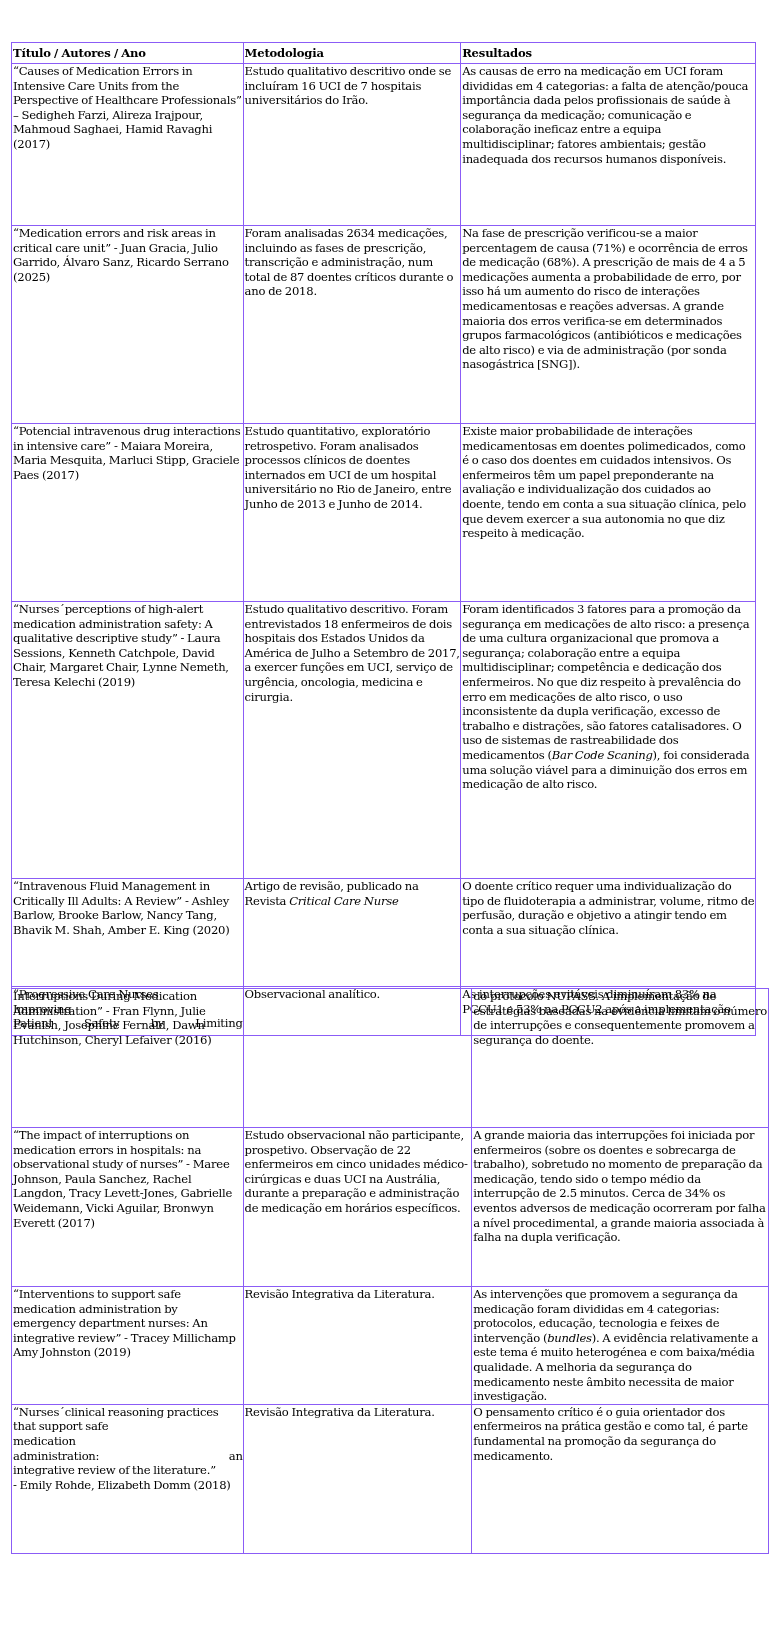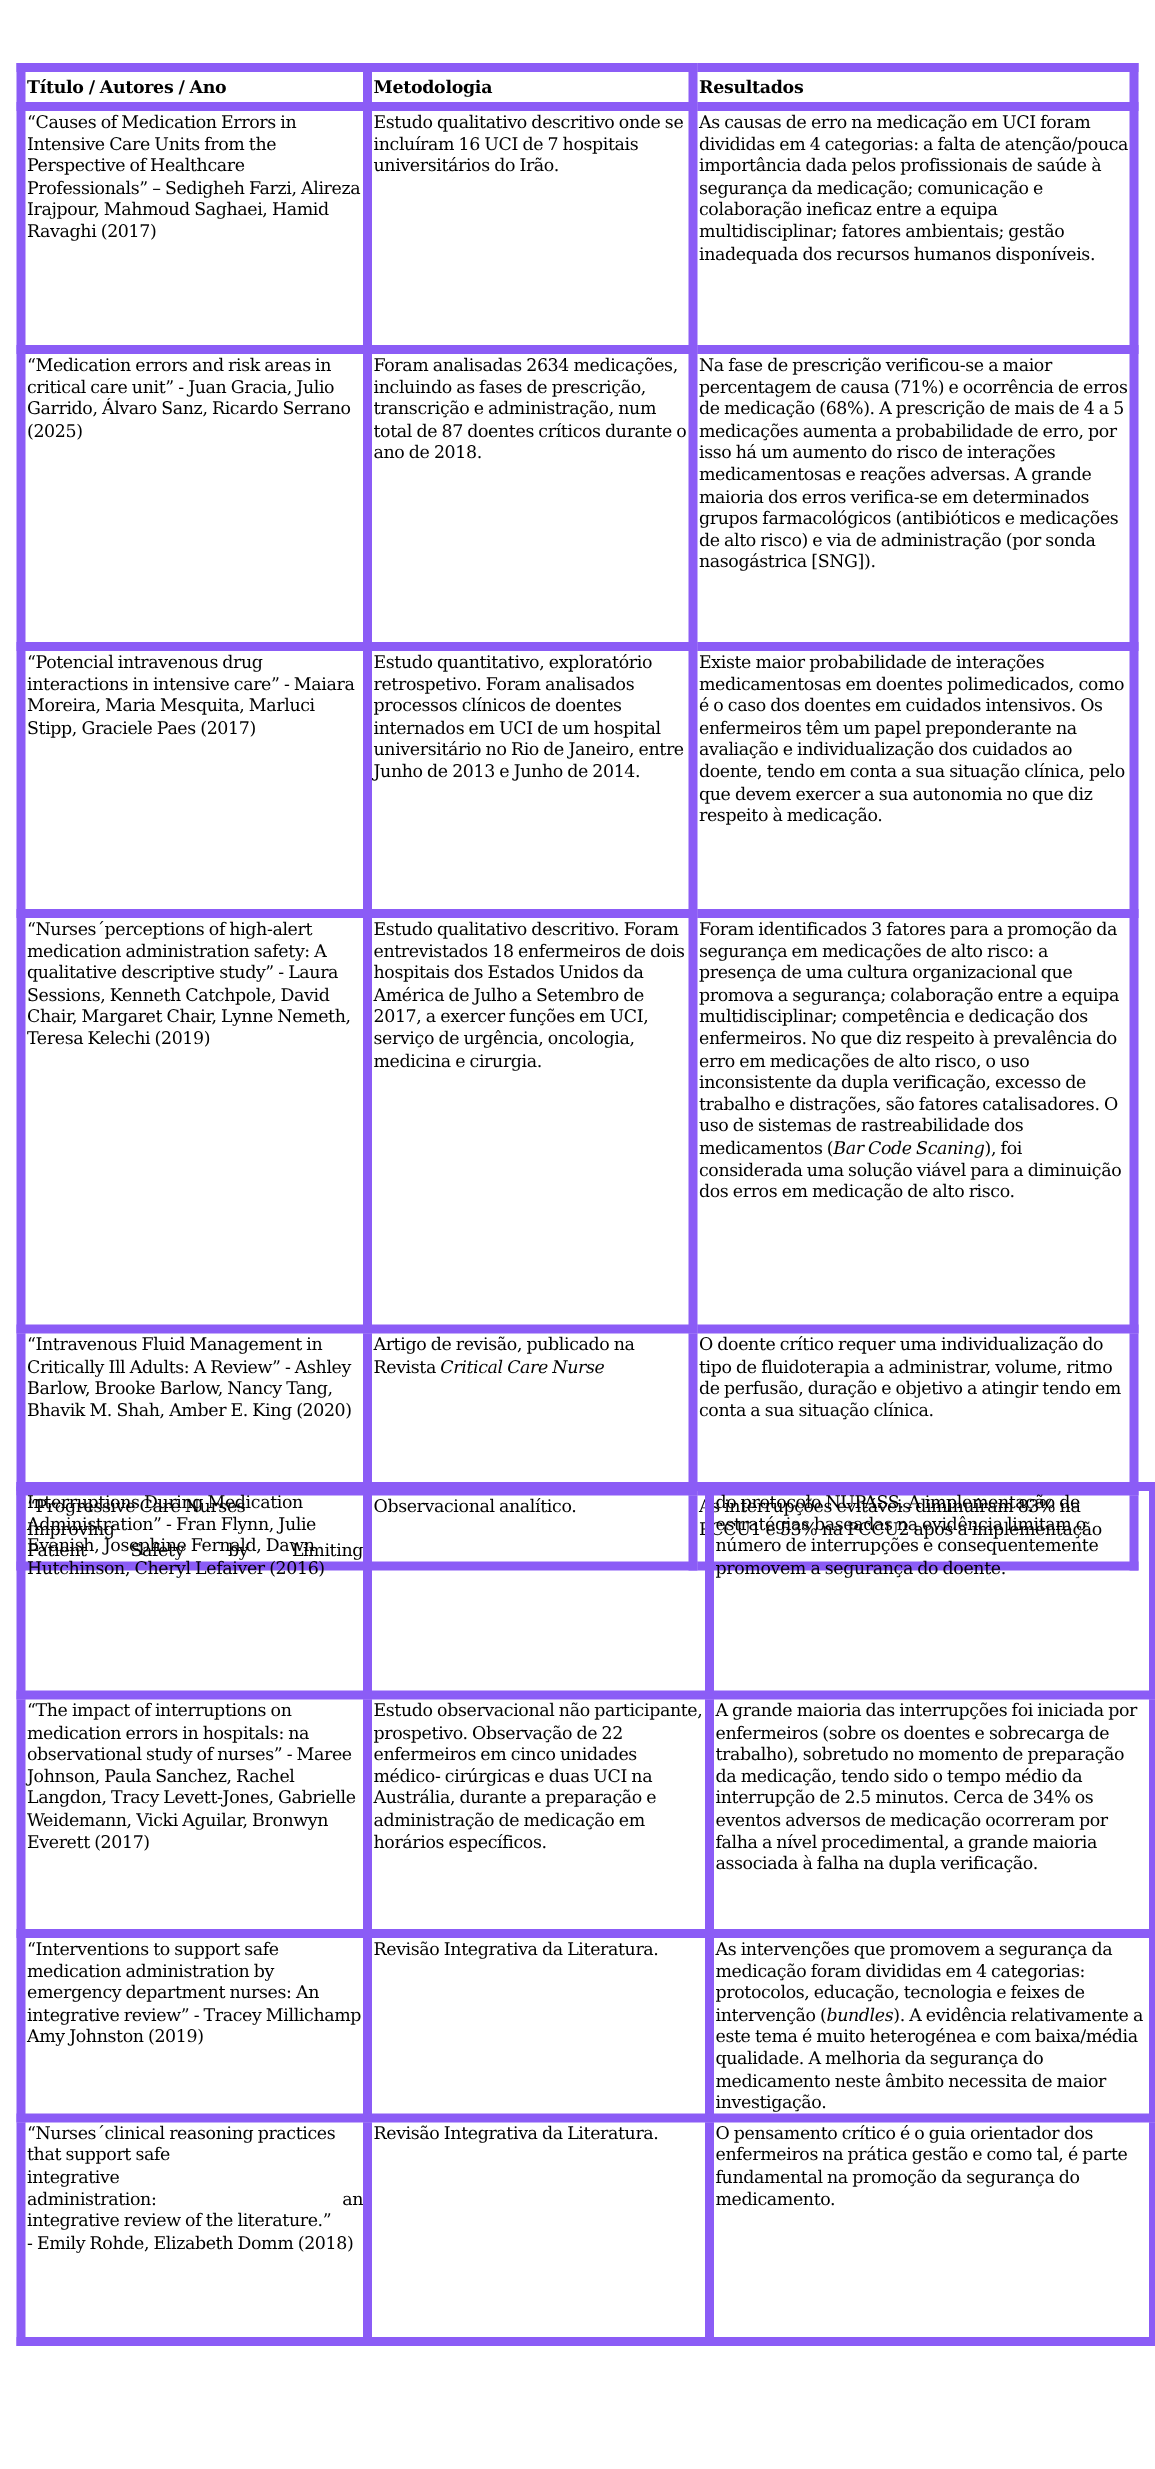--- a/index.html
+++ b/index.html
@@ -1,20 +1,20 @@
 <!DOCTYPE html>
 <html><head>
 <meta charset="utf-8">
 <style>
   html, body { margin: 0; padding: 0; background: #ffffff; }
   body { width: 770px; height: 1646px; position: relative; overflow: hidden;
          font-family: "DejaVu Serif", "Liberation Serif", serif; color: #000; }
   .seg { position: absolute; border-collapse: collapse; table-layout: fixed; }
   .seg td, .seg th {
-    border: 6px solid #8b5cf6; vertical-align: top; padding: 0 0 0 1px;
+    border: 1px solid #8b5cf6; vertical-align: top; padding: 0 0 0 1px;
     font-size: 11.6px; line-height: 14.6px; font-weight: normal; text-align: left;
     letter-spacing: -0.25px; word-spacing: -0.5px; overflow: hidden;
   }
   .seg th { font-weight: bold; height: 20px; line-height: 20px; letter-spacing: -0.2px; }
   #seg-top { left: 11px; top: 42px; width: 745px; }
   #seg-bottom { left: 11px; top: 988px; width: 758px; }
   .c1 { width: 231px; } .c2 { width: 217px; } .c3 { width: 294px; }
   #seg-bottom .c1 { width: 231px; } #seg-bottom .c2 { width: 228px; } #seg-bottom .c3 { width: 296px; }
   .just { text-align: justify; }
   .jl { text-align-last: justify; }
@@ -90,21 +90,21 @@
     <td>A grande maioria das interrupções foi iniciada por enfermeiros (sobre os doentes e sobrecarga de trabalho), sobretudo no momento de preparação da medicação, tendo sido o tempo médio da interrupção de 2.5 minutos. Cerca de 34% os eventos adversos de medicação ocorreram por falha a nível procedimental, a grande maioria associada à falha na dupla verificação.</td>
   </tr>
   <tr style="height:111px">
     <td>“Interventions to support safe medication administration by emergency department nurses: An integrative review” - Tracey Millichamp Amy Johnston (2019)</td>
     <td class="just">Revisão Integrativa da Literatura.</td>
     <td><span>As intervenções que promovem a segurança da medicação foram divididas em 4 categorias: protocolos, educação, tecnologia e feixes de intervenção (</span><em>bundles</em><span>). A evidência relativamente a este tema é muito heterogénea e com baixa/média qualidade. A melhoria da segurança do medicamento neste âmbito necessita de maior investigação.</span></td>
   </tr>
   <tr style="height:149px">
     <td>
       <div>“Nurses´clinical reasoning practices that support safe</div>
-      <div>integrative</div>
+      <div>medication</div>
       <div class="just jl">administration: an</div>
       <div>integrative review of the literature.”</div>
       <div>- Emily Rohde, Elizabeth Domm (2018)</div>
     </td>
     <td class="just">Revisão Integrativa da Literatura.</td>
     <td>O pensamento crítico é o guia orientador dos enfermeiros na prática gestão e como tal, é parte fundamental na promoção da segurança do medicamento.</td>
   </tr>
 </tbody>
   </table>
 

